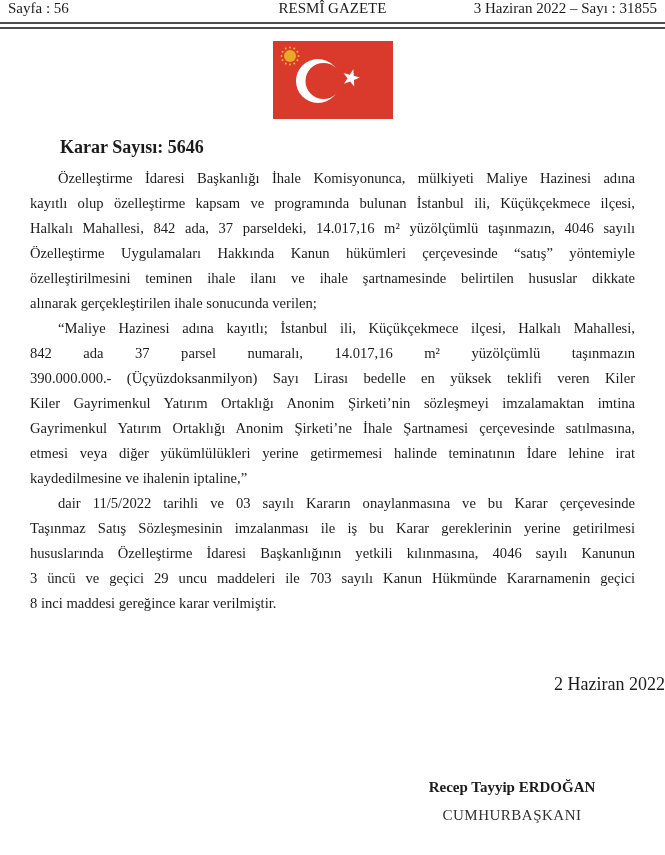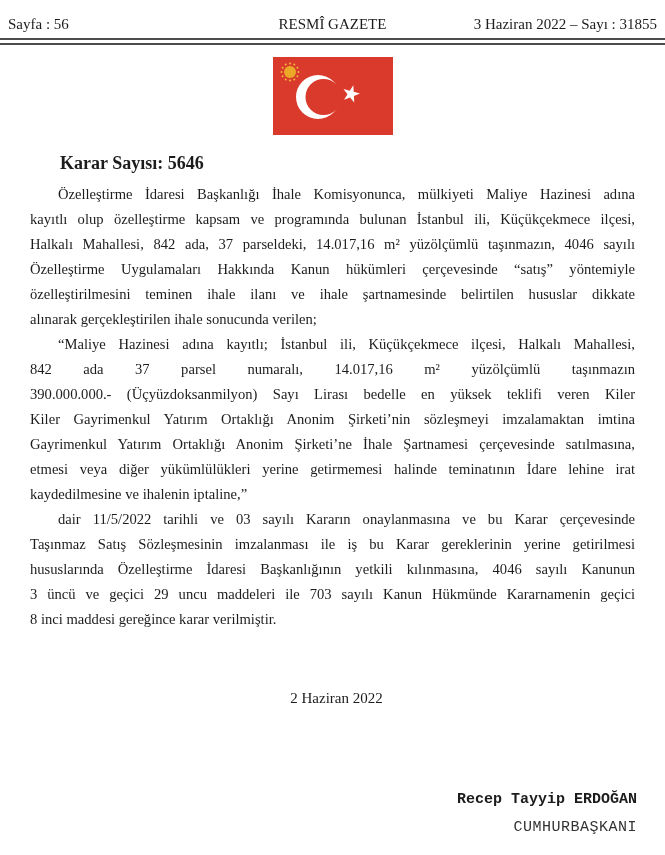--- a/index.html
+++ b/index.html
@@ -7,21 +7,21 @@
     position:relative;
     width:665px; height:855px;
     background:#ffffff;
     color:#1c1c1c;
     font-family:"Liberation Serif","DejaVu Serif",serif;
     overflow:hidden;
   }
   
   .header-row {
     display:flex; align-items:baseline;
-    padding:16px 8px 0 8px;
+    padding:0 8px 0 8px;
     font-size:15px;
   }
   .header-row .h-left  { flex:1; text-align:left;  white-space:nowrap; }
   .header-row .h-center{ flex:1; text-align:center;white-space:nowrap; }
   .header-row .h-right { flex:1; text-align:right; white-space:nowrap; }
   .double-rule {
     margin-top:5px;
     height:3px;
     border-top:2px solid #4d4d4d;
     border-bottom:2px solid #4d4d4d;
@@ -44,29 +44,28 @@
   .paragraph { }
   .line {
     text-align:justify;
     text-align-last:justify;
   }
   .line.first { text-indent:28px; }
   .line.last  { text-align-last:auto; }
   
   .date-line {
     margin-top:58px;
-    text-align:center;
+    text-align:right;
     text-indent:8px;
-    font-size:15px;
+    font-size:18px;
   }
   .signature {
     width:250px;
     margin:80px 28px 0 auto;
-    text-align:right;
-    font-family:Liberation Mono, monospace;
+    text-align:center;
   }
   .sig-name  { font-weight:bold; font-size:15px; line-height:25px; }
   .sig-title { margin-top:3px; font-size:15px; line-height:25px; color:#333333; letter-spacing:0.5px; }
 </style>
 </head>
 <body>
 
 <div class="page">
 
   <div class="header-row">

